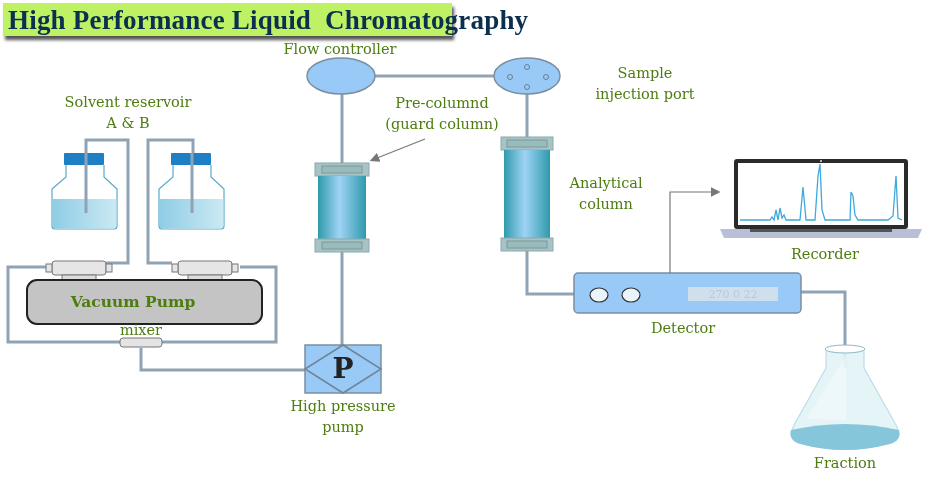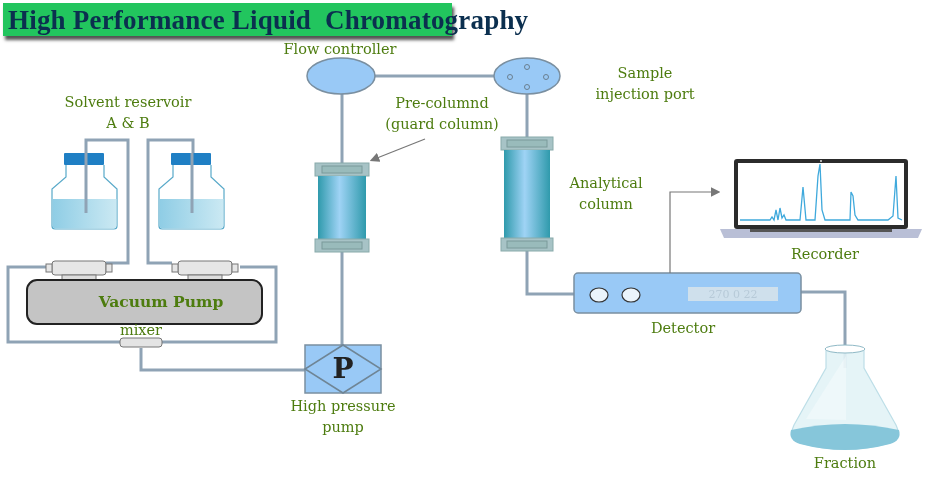--- a/index.html
+++ b/index.html
@@ -1,19 +1,19 @@
 <!DOCTYPE html>
 <html><head>
 <meta charset="utf-8">
 <style>
   html, body { margin: 0; padding: 0; background: #ffffff; }
   body { width: 931px; height: 494px; position: relative; overflow: hidden;
          font-family: "DejaVu Serif", "Liberation Serif", serif; }
   .title-bar { position: absolute; left: 3px; top: 3px; width: 449px; height: 33px;
-               background: #22c55e; box-shadow: 2px 4px 3px #555; }
+               background: #bef264; box-shadow: 2px 4px 3px #555; }
   .title-text { position: absolute; left: 5px; top: 2px; font-family: "Liberation Serif", serif;
                 font-weight: bold; font-size: 27px; color: #0b2f4f; white-space: pre; letter-spacing: 0.2px; }
   svg#diagram { position: absolute; left: 0; top: 0; }
   .lbl { position: absolute; font-family: "DejaVu Serif", serif; font-size: 14.5px; color: #4d7c0f;
          text-align: center; line-height: 21px; white-space: nowrap; }
 </style>
 </head>
 <body>
 
 <div class="title-bar">
@@ -147,21 +147,21 @@
     <ellipse cx="845" cy="349" rx="20" ry="4" fill="#ffffff" stroke="#8fb9c6" stroke-width="1"></ellipse>
     <path d="M791,430 Q845,418 899,430 Q902,440 890,444 Q845,456 800,444 Q788,440 791,430 Z" fill="#86c6da"></path>
     <path d="M806,419 L846,356 L846,420 Z" fill="#ffffff" opacity="0.35"></path>
   </g>
 </svg>
 
 <div class="lbl" style="left:52px;top:92px;width:152px;">
   <div>Solvent reservoir</div>
   <div>A &amp; B</div>
 </div>
-<div class="lbl" style="left:27px;top:291px;width:212px;font-size:15.5px;font-weight:bold;padding-left:28px;">Vacuum Pump</div>
+<div class="lbl" style="left:27px;top:291px;width:212px;font-size:15.5px;font-weight:bold;">Vacuum Pump</div>
 <div class="lbl" style="left:110px;top:320px;width:62px;">mixer</div>
 <div class="lbl" style="left:262px;top:39px;width:156px;">Flow controller</div>
 <div class="lbl" style="left:362px;top:93px;width:160px;">
   <div>Pre-columnd</div>
   <div>(guard column)</div>
 </div>
 <div class="lbl" style="left:570px;top:63px;width:150px;">
   <div>Sample</div>
   <div>injection port</div>
 </div>

